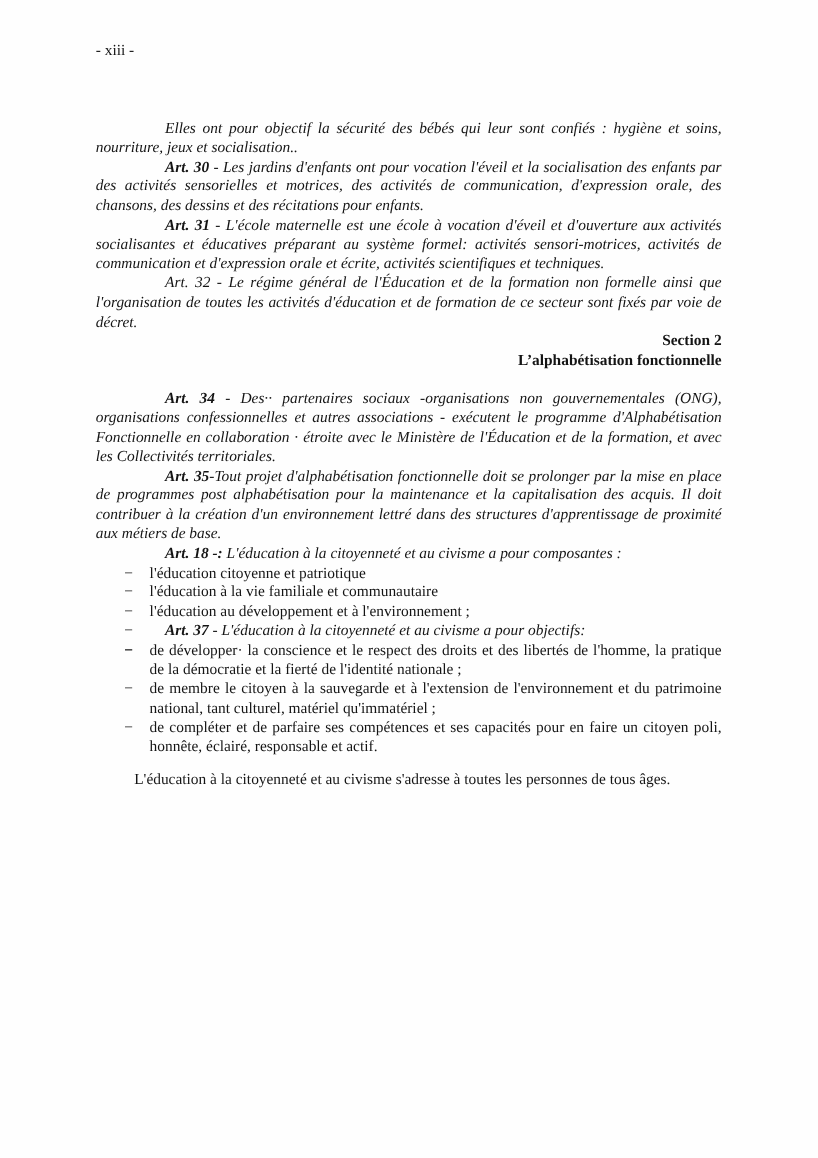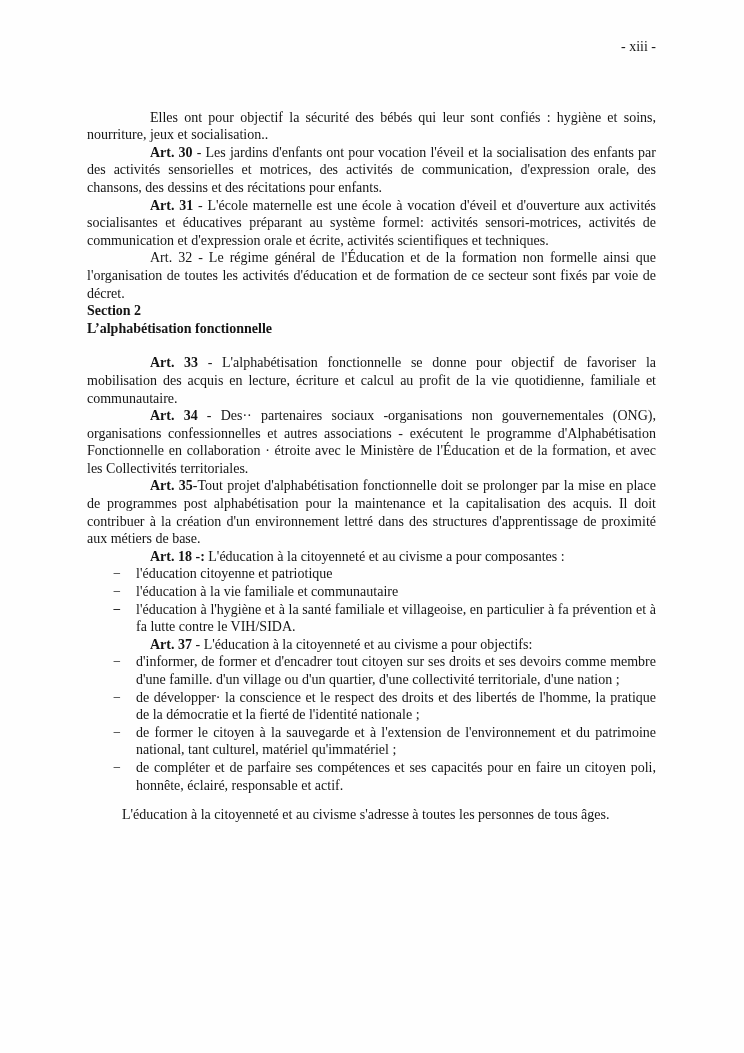--- a/index.html
+++ b/index.html
@@ -14,39 +14,40 @@
     height: 1053px;
     background: #fefefe;
     padding: 38px 88px 0 87px;
     font-family: "Liberation Serif", "DejaVu Serif", serif;
     font-size: 14px;
     line-height: 17.6px;
     color: #141414;
     overflow: hidden;
   }
   .page-number {
-    text-align: right;
+    text-align: left;
     margin: 0 0 53px 0;
   }
   p.para {
     margin: 0;
     text-align: justify;
     text-indent: 63px;
+    font-style: italic;
   }
   p.closing {
     margin: 12px 0 0 0;
     text-align: justify;
     text-indent: 35px;
   }
   .lead {
     font-weight: bold;
     margin-top: 38px;
   }
   .section-heading {
-    text-align: left;
+    text-align: right;
     font-weight: bold;
     margin: 0 0 17px 0;
   }
   .section-heading div {
     line-height: 17.6px;
   }
   .list {
     margin: 0;
   }
   .li {
@@ -76,40 +77,39 @@
 
   <p class="para"><span class="lead">Art. 31</span><span> - L'école maternelle est une école à vocation d'éveil et d'ouverture aux activités socialisantes et éducatives préparant au système formel: activités sensori-motrices, activités de communication et d'expression orale et écrite, activités scientifiques et techniques.</span></p>
 
   <p class="para">Art. 32 - Le régime général de l'Éducation et de la formation non formelle ainsi que l'organisation de toutes les activités d'éducation et de formation de ce secteur sont fixés par voie de décret.</p>
 
   <div class="section-heading">
     <div>Section 2</div>
     <div>L’alphabétisation fonctionnelle</div>
   </div>
 
-  <p class="para"><span class="lead">Art. 33</span><span> - L'alphabétisation fonctionnelle se donne pour objectif de favoriser la mobilisation des acquis en lecture, écriture et calcul au profit de la vie quotidienne, familiale et communautaire.</span></p>
 
   <p class="para"><span class="lead">Art. 34</span><span> - Des·· partenaires sociaux -organisations non gouvernementales (ONG), organisations confessionnelles et autres associations - exécutent le programme d'Alphabétisation Fonctionnelle en collaboration · étroite avec le Ministère de l'Éducation et de la formation, et avec les Collectivités territoriales.</span></p>
 
   <p class="para"><span class="lead">Art. 35</span><span>-Tout projet d'alphabétisation fonctionnelle doit se prolonger par la mise en place de programmes post alphabétisation pour la maintenance et la capitalisation des acquis. Il doit contribuer à la création d'un environnement lettré dans des structures d'apprentissage de proximité aux métiers de base.</span></p>
 
 
   <p class="para"><span class="lead">Art. 18 -:</span><span> L'éducation à la citoyenneté et au civisme a pour composantes :</span></p>
 
   <div class="list">
     <div class="li"><span class="marker">−</span><span>l'éducation citoyenne et patriotique</span></div>
     <div class="li"><span class="marker">−</span><span>l'éducation à la vie familiale et communautaire</span></div>
+    <div class="li"><span class="marker">−</span><span>l'éducation au développement et à l'environnement ;</span></div>
     <div class="li"><span class="marker">−</span></div>
-    <div class="li"><span class="marker">−</span><span>l'éducation à l'hygiène et à la santé familiale et villageoise, en particulier à fa prévention et à fa lutte contre le VIH/SIDA.</span></div>
   </div>
 
   <p class="para gap-before"><span class="lead">Art. 37</span><span> - L'éducation à la citoyenneté et au civisme a pour objectifs:</span></p>
 
   <div class="list">
-    <div class="li"><span class="marker">−</span><span>d'informer, de former et d'encadrer tout citoyen sur ses droits et ses devoirs comme membre d'une famille. d'un village ou d'un quartier, d'une collectivité territoriale, d'une nation ;</span></div>
+    <div class="li"><span class="marker">−</span></div>
     <div class="li"><span class="marker">−</span><span>de développer· la conscience et le respect des droits et des libertés de l'homme, la pratique de la démocratie et la fierté de l'identité nationale ;</span></div>
-    <div class="li"><span class="marker">−</span><span>de former le citoyen à la sauvegarde et à l'extension de l'environnement et du patrimoine national, tant culturel, matériel qu'immatériel ;</span></div>
+    <div class="li"><span class="marker">−</span><span>de membre le citoyen à la sauvegarde et à l'extension de l'environnement et du patrimoine national, tant culturel, matériel qu'immatériel ;</span></div>
     <div class="li"><span class="marker">−</span><span>de compléter et de parfaire ses compétences et ses capacités pour en faire un citoyen poli, honnête, éclairé, responsable et actif.</span></div>
   </div>
 
   <p class="closing">L'éducation à la citoyenneté et au civisme s'adresse à toutes les personnes de tous âges.</p>
 
 </div>
 
 </body></html>

